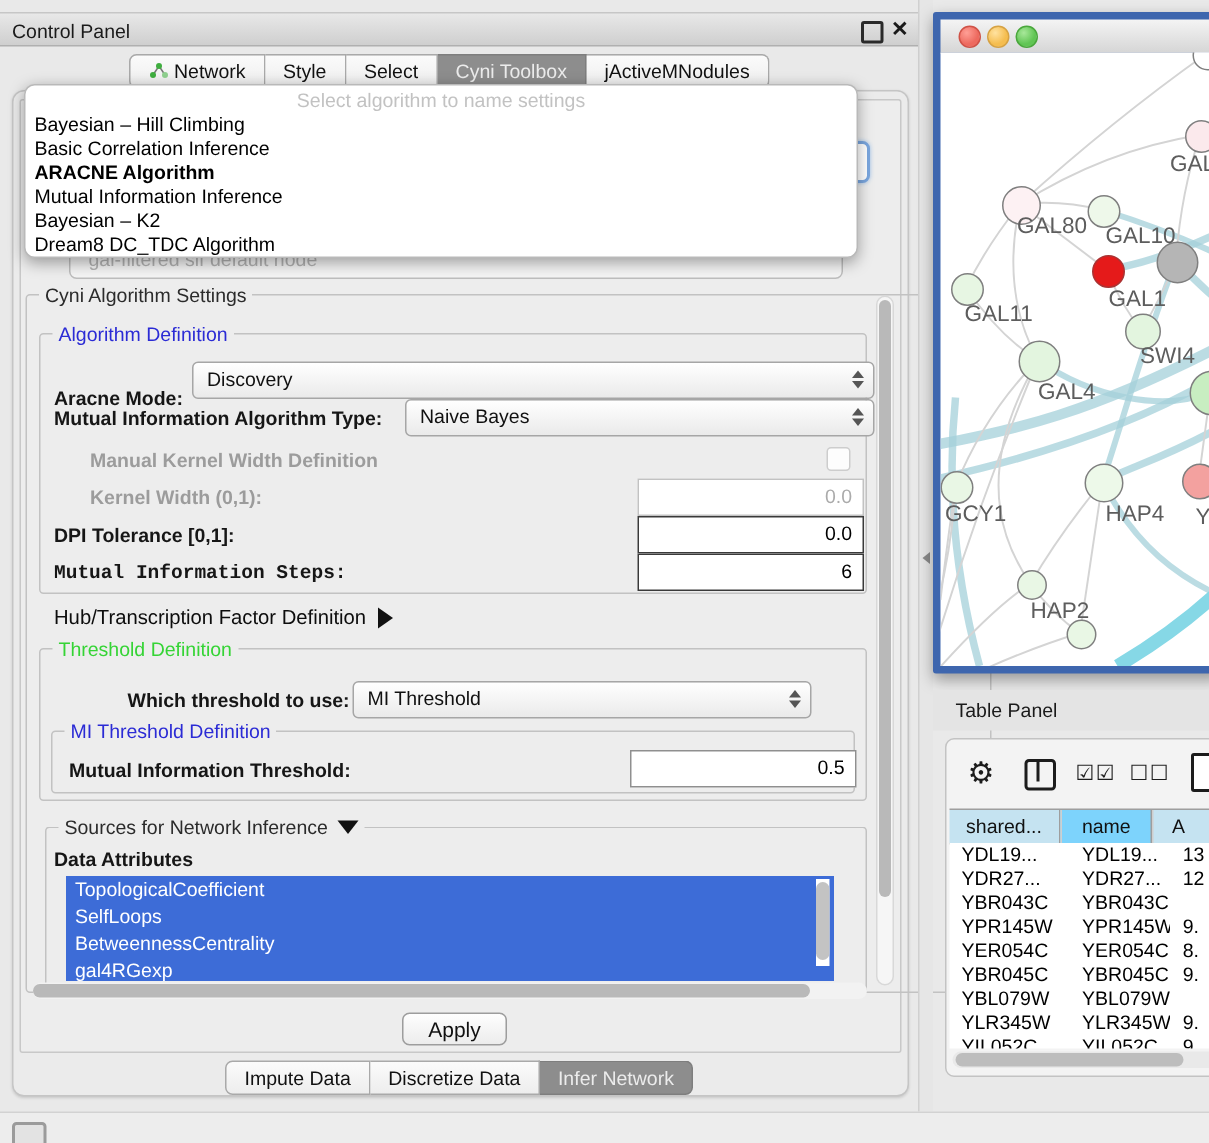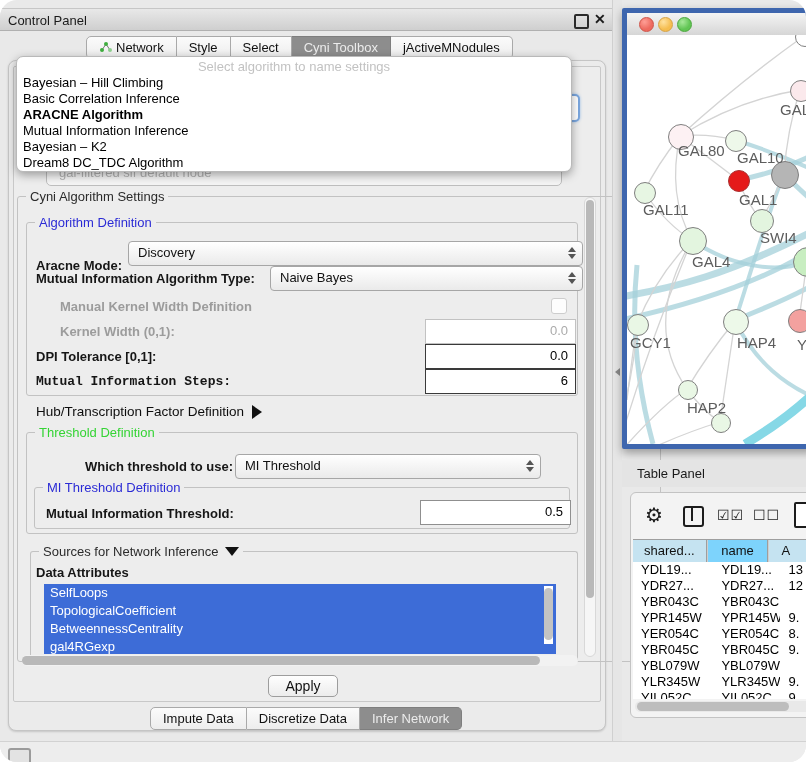--- a/index.html
+++ b/index.html
@@ -1,17 +1,17 @@
 <!DOCTYPE html>
 <html><head>
 <meta charset="utf-8">
 <style>
   html,body{margin:0;padding:0;}
   #app{position:relative;width:806px;height:762px;overflow:hidden;background:#e9e9e9;
-       font-family:"Liberation Sans",sans-serif;font-size:13px;color:#1c1c1c;border-radius:17px;}
+       font-family:"Liberation Sans",sans-serif;font-size:13px;color:#1c1c1c;}
   .abs{position:absolute;box-sizing:border-box;}
 
   
   .titlebar{left:0;top:8px;width:612px;height:23px;background:linear-gradient(#e8e8e8,#cfcfcf);
             border-bottom:1px solid #b0b0b0;border-top:1px solid #c6c6c6;}
   .titlebar .t{position:absolute;left:8px;top:4px;font-size:13px;color:#1a1a1a;}
   .float-ic{position:absolute;left:574px;top:5px;width:11px;height:11px;border:2px solid #2a2a2a;border-radius:2px;}
   .close-ic{position:absolute;left:594px;top:2px;font-size:14px;font-weight:bold;color:#1a1a1a;}
 
   .tabrow{display:flex;height:23px;}
@@ -214,22 +214,22 @@
 
   <div class="abs group" style="left:30px;top:551px;width:548px;height:112px;border-bottom:none;">
     <div class="gtitle" style="display:flex;align-items:center;">
       <span>Sources for Network Inference</span>
       <span class="arrow-d"></span>
     </div>
   </div>
   <div class="abs blabel" style="left:36px;top:565px;">Data Attributes</div>
 
   <div class="abs list">
+    <div class="listitem">TopologicalCoefficient</div>
     <div class="listitem">SelfLoops</div>
-    <div class="listitem">TopologicalCoefficient</div>
     <div class="listitem">BetweennessCentrality</div>
     <div class="listitem">gal4RGexp</div>
     <div class="lscroll">
         <div class="lthumb"></div>
       </div>
   </div>
 
   <div class="abs vscroll">
       <div class="vthumb"></div>
     </div>

